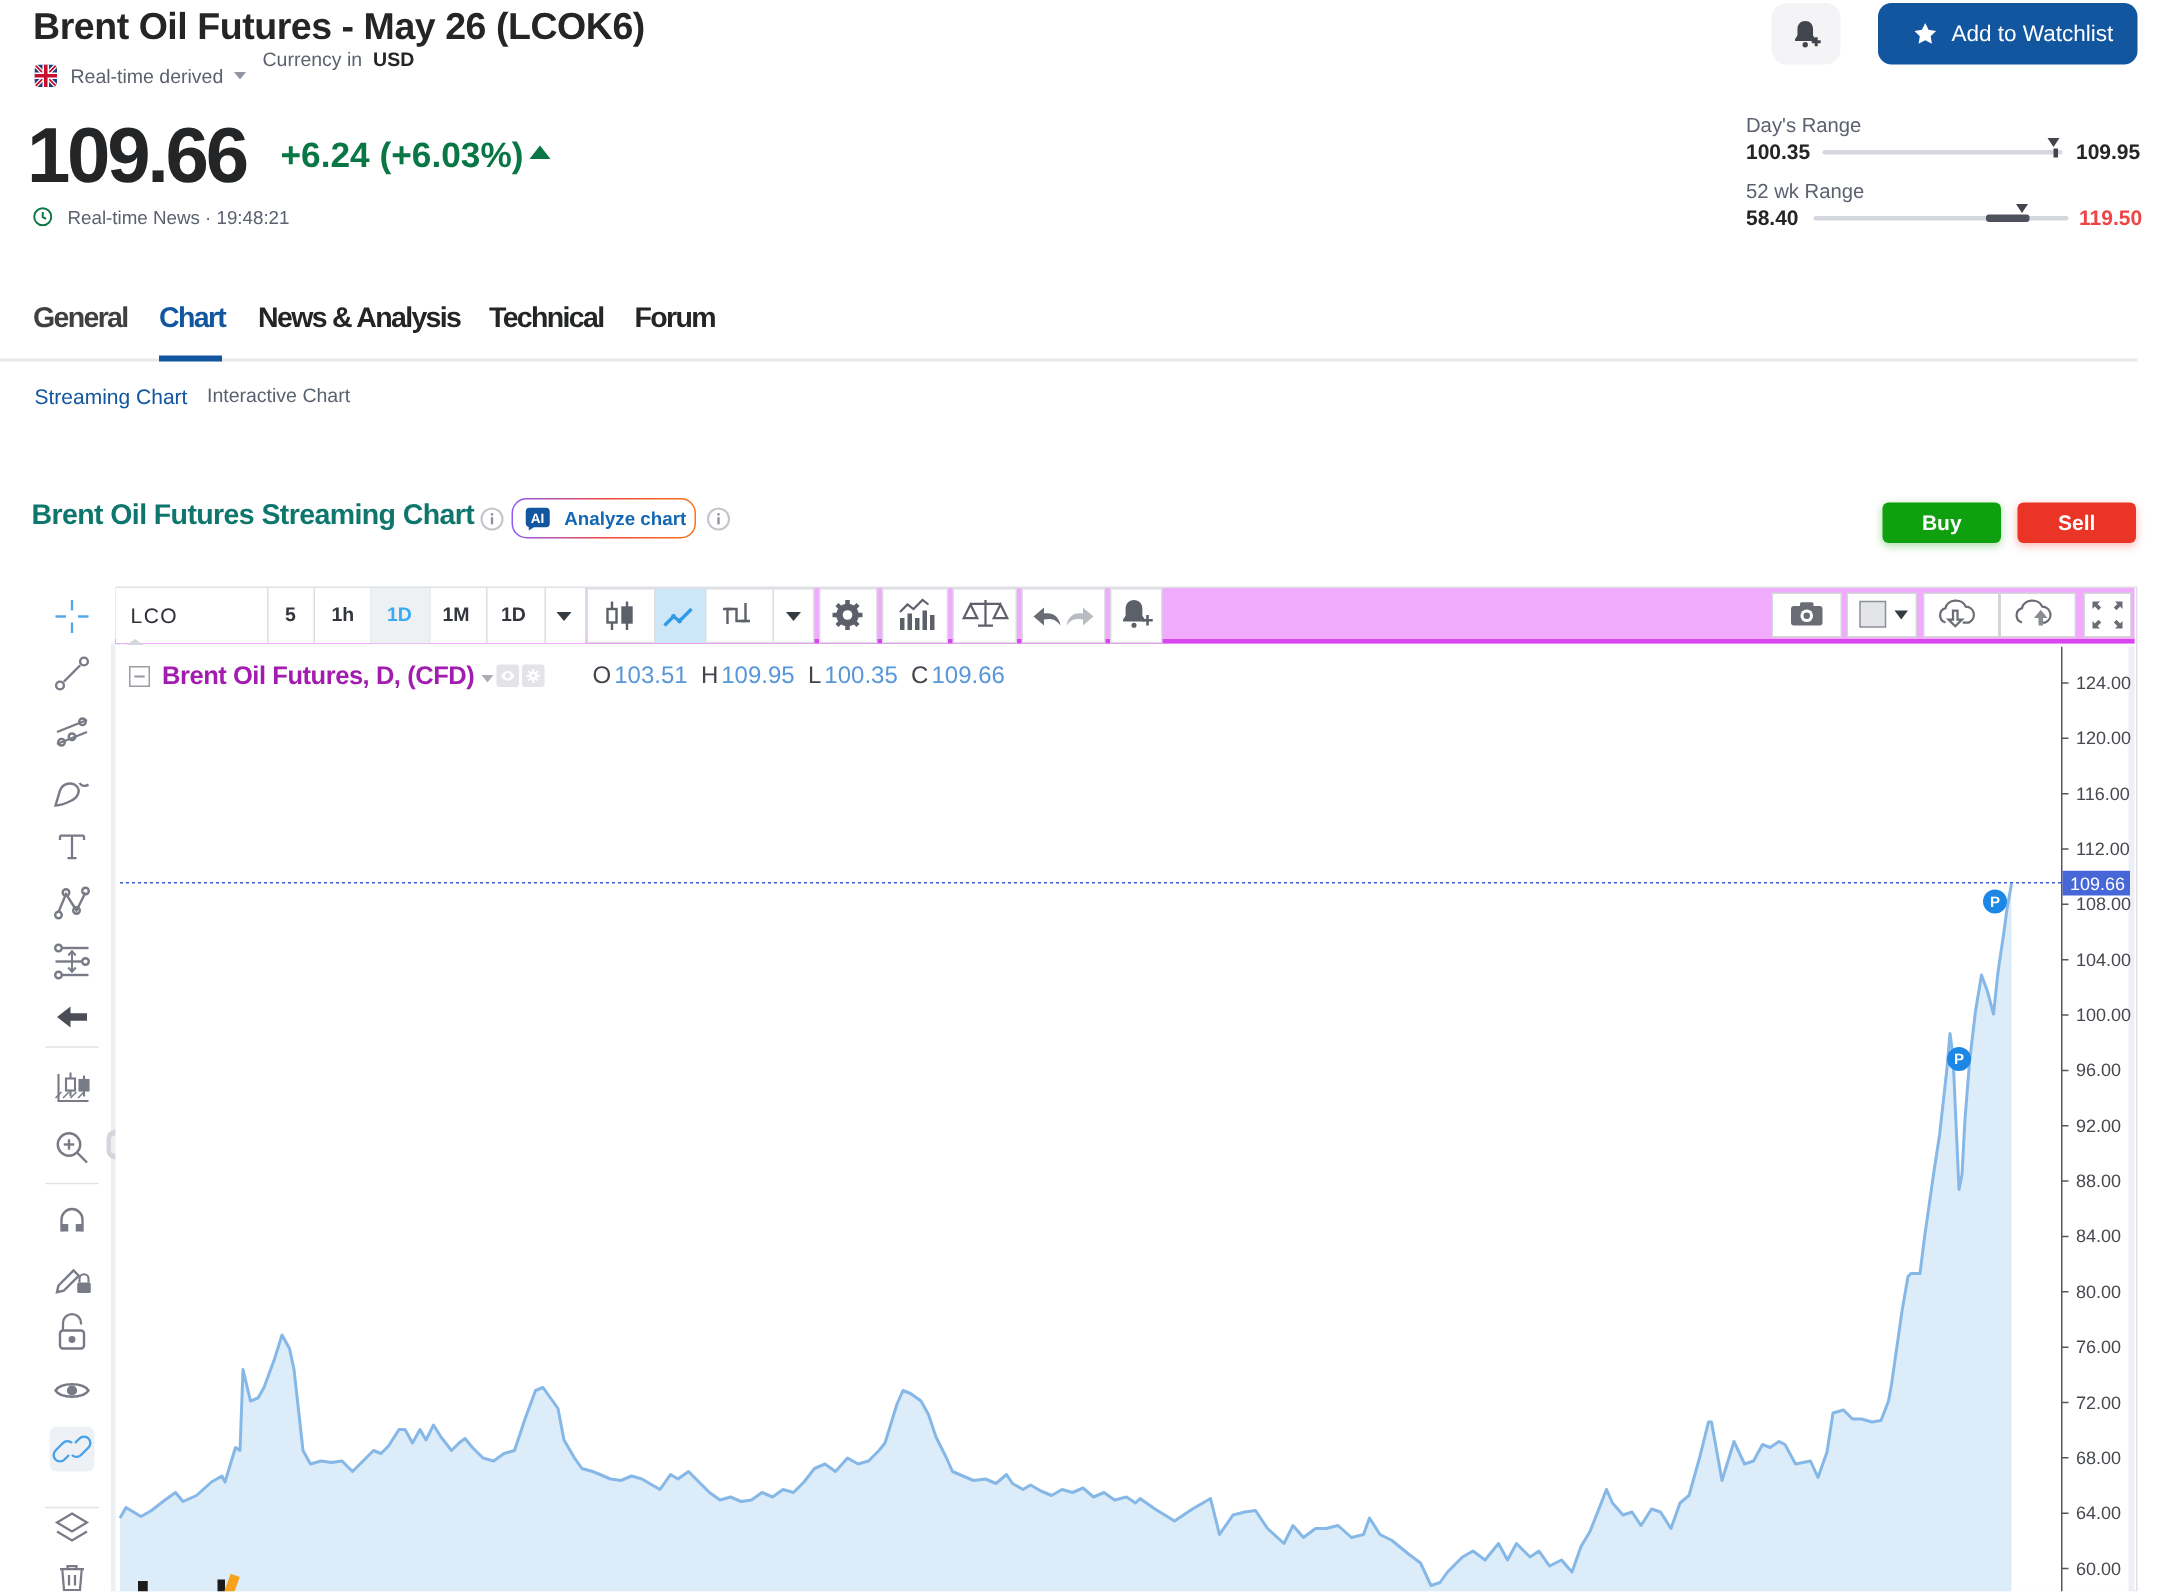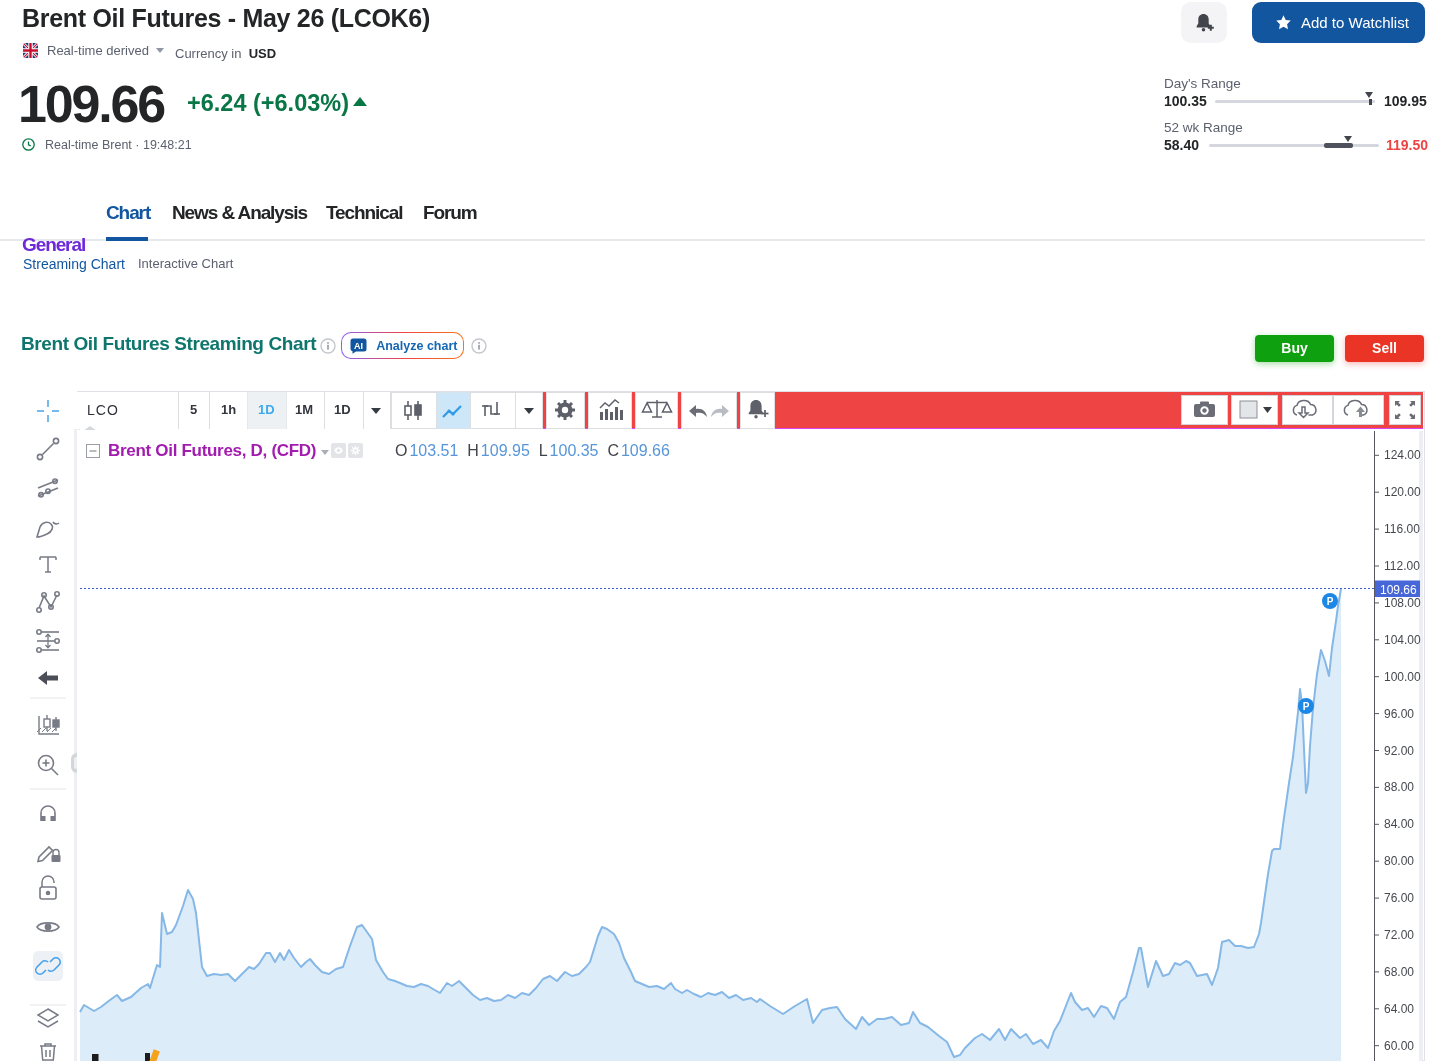--- a/index.html
+++ b/index.html
@@ -23,21 +23,21 @@
           <rect width="15" height="15" fill="#1e3c7a"></rect>
           <path d="M0,0 L15,15 M15,0 L0,15" stroke="#fff" stroke-width="2.8"></path>
           <path d="M0,0 L15,15 M15,0 L0,15" stroke="#c8102e" stroke-width="1.2"></path>
           <path d="M7.5,0 V15 M0,7.5 H15" stroke="#fff" stroke-width="4.4"></path>
           <path d="M7.5,0 V15 M0,7.5 H15" stroke="#c8102e" stroke-width="2.4"></path>
         </g>
       </svg>
   </div>
   <div class="abs" style="left:47px;top:43px;font-size:13px;color:#5b616e;">Real-time derived</div>
   <div class="abs" style="left:156px;top:48px;width:0;height:0;border-left:4.5px solid transparent;border-right:4.5px solid transparent;border-top:5px solid #9096a1;"></div>
-  <div class="abs" style="left:175px;top:46px;font-size:13px;color:#5b616e;">Currency in&nbsp; <b style="color:#232526;">USD</b></div>
+  <div class="abs" style="left:175px;top:32px;font-size:13px;color:#5b616e;">Currency in&nbsp; <b style="color:#232526;">USD</b></div>
 
   <div class="abs" style="left:1181px;top:2px;width:46px;height:41px;background:#f4f4f6;border-radius:10px;">
     <svg width="24" height="24" viewBox="0 0 24 24" style="position:absolute;left:11px;top:9px;" fill="#43454d">
         <path d="M11.5 3c-3.1 0-5.2 2.3-5.2 5.4v4.2L4.7 15v1.4h13.6V15l-1.6-2.4V8.4C16.7 5.3 14.6 3 11.5 3z"></path>
         <circle cx="11.5" cy="18.8" r="1.8"></circle>
         <path d="M15.8 16.8h6M18.8 13.8v6" stroke="#43454d" stroke-width="2" fill="none"></path>
       </svg>
   </div>
   <div class="abs" style="left:1252px;top:2px;width:173px;height:41px;background:#1256a0;border-radius:9px;color:#fff;">
     <svg width="17" height="17" viewBox="0 0 24 24" style="position:absolute;left:23px;top:12px;" fill="#fff">
@@ -46,38 +46,38 @@
     <span style="position:absolute;left:49px;top:12px;font-size:15px;font-weight:400;">Add to Watchlist</span>
   </div>
 
   <div class="abs" style="left:18px;top:74px;font-size:52px;font-weight:700;color:#232526;letter-spacing:-2.2px;">109.66</div>
   <div class="abs" style="left:187px;top:90px;font-size:23.5px;font-weight:700;color:#097645;letter-spacing:0px;">+6.24 (+6.03%)</div>
   <div class="abs" style="left:353px;top:97px;width:0;height:0;border-left:7px solid transparent;border-right:7px solid transparent;border-bottom:9px solid #097645;"></div>
   <svg class="abs" style="left:22px;top:138px;" width="13" height="13" viewBox="0 0 13 13">
       <circle cx="6.5" cy="6.5" r="5.7" fill="none" stroke="#097645" stroke-width="1.3"></circle>
       <path d="M6.5 3.4 V6.8 L8.7 7.9" fill="none" stroke="#097645" stroke-width="1.3"></path>
     </svg>
-  <div class="abs" style="left:45px;top:138px;font-size:12.5px;color:#5b616e;">Real-time Brent · 19:48:21</div>
+  <div class="abs" style="left:45px;top:138px;font-size:12.5px;color:#5b616e;">Real-time News · 19:48:21</div>
 
   <div class="abs" style="left:1164px;top:76px;font-size:13.5px;color:#5b616e;">Day's Range</div>
   <div class="abs" style="left:1164px;top:93px;font-size:14px;font-weight:700;color:#232526;">100.35</div>
   <div class="abs" style="left:1215px;top:100px;width:160px;height:3px;background:#d4d7dd;border-radius:2px;"></div>
   <div class="abs" style="left:1365px;top:92px;width:0;height:0;border-left:4.5px solid transparent;border-right:4.5px solid transparent;border-top:6px solid #43454d;"></div>
   <div class="abs" style="left:1368.5px;top:99px;width:3px;height:6px;background:#43454d;"></div>
   <div class="abs" style="left:1384px;top:93px;font-size:14px;font-weight:700;color:#232526;">109.95</div>
 
   <div class="abs" style="left:1164px;top:120px;font-size:13.5px;color:#5b616e;">52 wk Range</div>
   <div class="abs" style="left:1164px;top:137px;font-size:14px;font-weight:700;color:#232526;">58.40</div>
   <div class="abs" style="left:1209px;top:144px;width:170px;height:3px;background:#d4d7dd;border-radius:2px;"></div>
   <div class="abs" style="left:1324px;top:143px;width:29px;height:5px;background:#4e525c;border-radius:2px;"></div>
   <div class="abs" style="left:1344px;top:136px;width:0;height:0;border-left:4.5px solid transparent;border-right:4.5px solid transparent;border-top:6px solid #43454d;"></div>
   <div class="abs" style="left:1386px;top:137px;font-size:14px;font-weight:700;color:#ef4444;">119.50</div>
 
   <div class="abs" style="left:0;top:239px;width:1425px;height:2px;background:#e6e9ec;"></div>
-  <div class="abs" style="left:22px;top:202px;font-size:19px;font-weight:700;color:#6d28d9;letter-spacing:-1.1px;margin-top:32px;">General</div>
+  <div class="abs" style="left:22px;top:202px;font-size:19px;font-weight:700;color:#404040;letter-spacing:-1.1px;">General</div>
   <div class="abs" style="left:106px;top:202px;font-size:19px;font-weight:700;color:#1256a0;letter-spacing:-1.1px;">Chart</div>
   <div class="abs" style="left:106px;top:237px;width:42px;height:4px;background:#1256a0;"></div>
   <div class="abs" style="left:172px;top:202px;font-size:19px;font-weight:700;color:#232526;letter-spacing:-1.1px;">News &amp; Analysis</div>
   <div class="abs" style="left:326px;top:202px;font-size:19px;font-weight:700;color:#232526;letter-spacing:-1.1px;">Technical</div>
   <div class="abs" style="left:423px;top:202px;font-size:19px;font-weight:700;color:#232526;letter-spacing:-1.1px;">Forum</div>
   <div class="abs" style="left:23px;top:256px;font-size:14px;color:#1256a0;">Streaming Chart</div>
   <div class="abs" style="left:138px;top:256px;font-size:13px;color:#5b616e;">Interactive Chart</div>
 
   <div class="abs" style="left:21px;top:333px;font-size:19px;font-weight:700;color:#0f766e;letter-spacing:-0.4px;">Brent Oil Futures Streaming Chart</div>
   <svg class="abs" style="left:320px;top:338px;" width="16" height="16" viewBox="0 0 16 16">
@@ -220,21 +220,21 @@
 </g>
 </svg>
 </div>
 
   <div class="abs" style="left:74px;top:429px;width:6px;height:632px;background:#edeff3;border-right:1px solid #e4e6ea;"></div>
   <div class="abs" style="left:71px;top:753px;width:12px;height:20px;background:#d3d6db;border-radius:10px;"></div>
   <div class="abs" style="left:74px;top:757px;width:5px;height:12px;background:#edeff3;border-radius:4px;"></div>
 
   <div class="abs" style="left:77px;top:391px;width:1348px;height:670px;border:1px solid #dfe1e6;border-left:none;">
 
-    <div class="abs" style="left:0;top:0;width:1346px;height:37px;background:#ef4444;border-bottom:1px solid #d946ef;">
+    <div class="abs" style="left:0;top:0;width:1346px;height:37px;background:#f0abfc;border-bottom:3px solid #d946ef;">
 <svg width="1346" height="37" viewBox="0 0 1346 37">
 
 <rect x="0" y="0" width="313" height="37" fill="#fff"></rect>
 <g stroke="#dcdee2" stroke-width="1">
 <line x1="101.5" y1="0" x2="101.5" y2="37"></line>
             <line x1="132.5" y1="0" x2="132.5" y2="37"></line>
             <line x1="170.5" y1="0" x2="170.5" y2="37"></line>
             <line x1="209.5" y1="0" x2="209.5" y2="37"></line>
             <line x1="247.5" y1="0" x2="247.5" y2="37"></line>
             <line x1="286.5" y1="0" x2="286.5" y2="37"></line>

